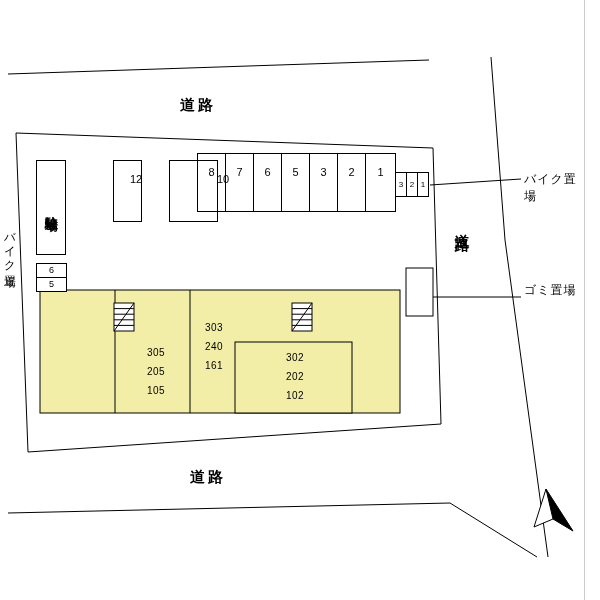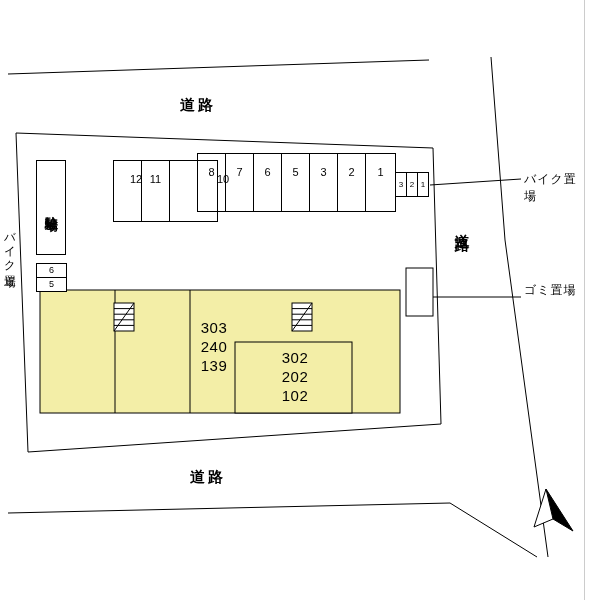--- a/index.html
+++ b/index.html
@@ -6,21 +6,21 @@
   html,body { background:#fff; }
   body { font-family: "Liberation Sans", "DejaVu Sans", sans-serif; color:#000; }
   .frame { position:relative; width:584px; height:600px; background:#fff; overflow:hidden; outline:1px solid #ccc; }
   .frame > svg { position:absolute; left:0; top:0; }
   .stall { position:absolute; border:1px solid #000; font-size:11px; text-align:center; padding-top:12px; background:transparent; }
   .smallrow { position:absolute; border:1px solid #000; display:flex; background:#fff; }
   .smallrow .c { flex:1; border-left:1px solid #000; font-size:8px; text-align:center; }
   .smallrow .c:first-child { border-left:none; }
   .minicell { position:absolute; border:1px solid #000; font-size:9px; text-align:center; line-height:13px; background:#fff; }
   .vtext { writing-mode:vertical-rl; text-orientation:upright; }
-  .unit { position:absolute; width:60px; font-size:15px; line-height:19px; text-align:center; letter-spacing:0.5px; }
+  .unit { position:absolute; width:60px; font-size:10px; line-height:19px; text-align:center; letter-spacing:0.5px; }
   .unit span { display:block; }
   .roadlbl { position:absolute; font-size:15px; font-weight:bold; letter-spacing:3px; }
   .sidelbl { position:absolute; font-size:12px; letter-spacing:1px; }
   .chari { position:absolute; left:36px; top:160px; width:30px; height:95px; border:1px solid #000; background:#fff;
            display:flex; align-items:center; justify-content:center; font-size:13px; font-weight:bold; letter-spacing:2px; }
 </style>
 </head>
 <body>
 
 <div class="frame">
@@ -82,41 +82,45 @@
   <div class="sidelbl vtext" style="left:2px; top:224px; font-size:11.5px;">バイク置場</div>
 
   <div class="chari">
     <span class="vtext">駐輪場</span>
   </div>
 
   <div class="minicell" style="left:36px; top:263px; width:31px; height:15px;">6</div>
   <div class="minicell" style="left:36px; top:277px; width:31px; height:15px;">5</div>
 
   <div class="stall" style="left:113px; top:160px; width:29px; height:62px;padding-left:16px;">12</div>
-  <div class="stall" style="left:141px; top:160px; width:29px; height:62px;">11</div>
   <div class="stall" style="left:169px; top:160px; width:29px; height:62px;padding-left:47px;">10</div>
 
   <div class="stall" style="left:197px; top:153px; width:29px; height:59px;">8</div>
   <div class="stall" style="left:225px; top:153px; width:29px; height:59px;">7</div>
   <div class="stall" style="left:253px; top:153px; width:29px; height:59px;">6</div>
   <div class="stall" style="left:281px; top:153px; width:29px; height:59px;">5</div>
   <div class="stall" style="left:309px; top:153px; width:29px; height:59px;">3</div>
   <div class="stall" style="left:337px; top:153px; width:29px; height:59px;">2</div>
   <div class="stall" style="left:365px; top:153px; width:31px; height:59px;">1</div>
 
   <div class="smallrow" style="left:395px; top:172px; width:34px; height:25px;">
     <div class="c" style="line-height:23px;">3</div>
     <div class="c" style="line-height:23px;">2</div>
     <div class="c" style="line-height:23px;">1</div>
   </div>
 
+  <div class="unit" style="left:126px; top:343px;">
+    <span>305</span>
+    <span>205</span>
+    <span>105</span>
+  </div>
   <div class="unit" style="left:184px; top:318px;">
     <span>303</span>
     <span>240</span>
-    <span>139</span>
+    <span>161</span>
   </div>
   <div class="unit" style="left:265px; top:348px;">
     <span>302</span>
     <span>202</span>
     <span>102</span>
   </div>
 
 </div>
 
 </body></html>

